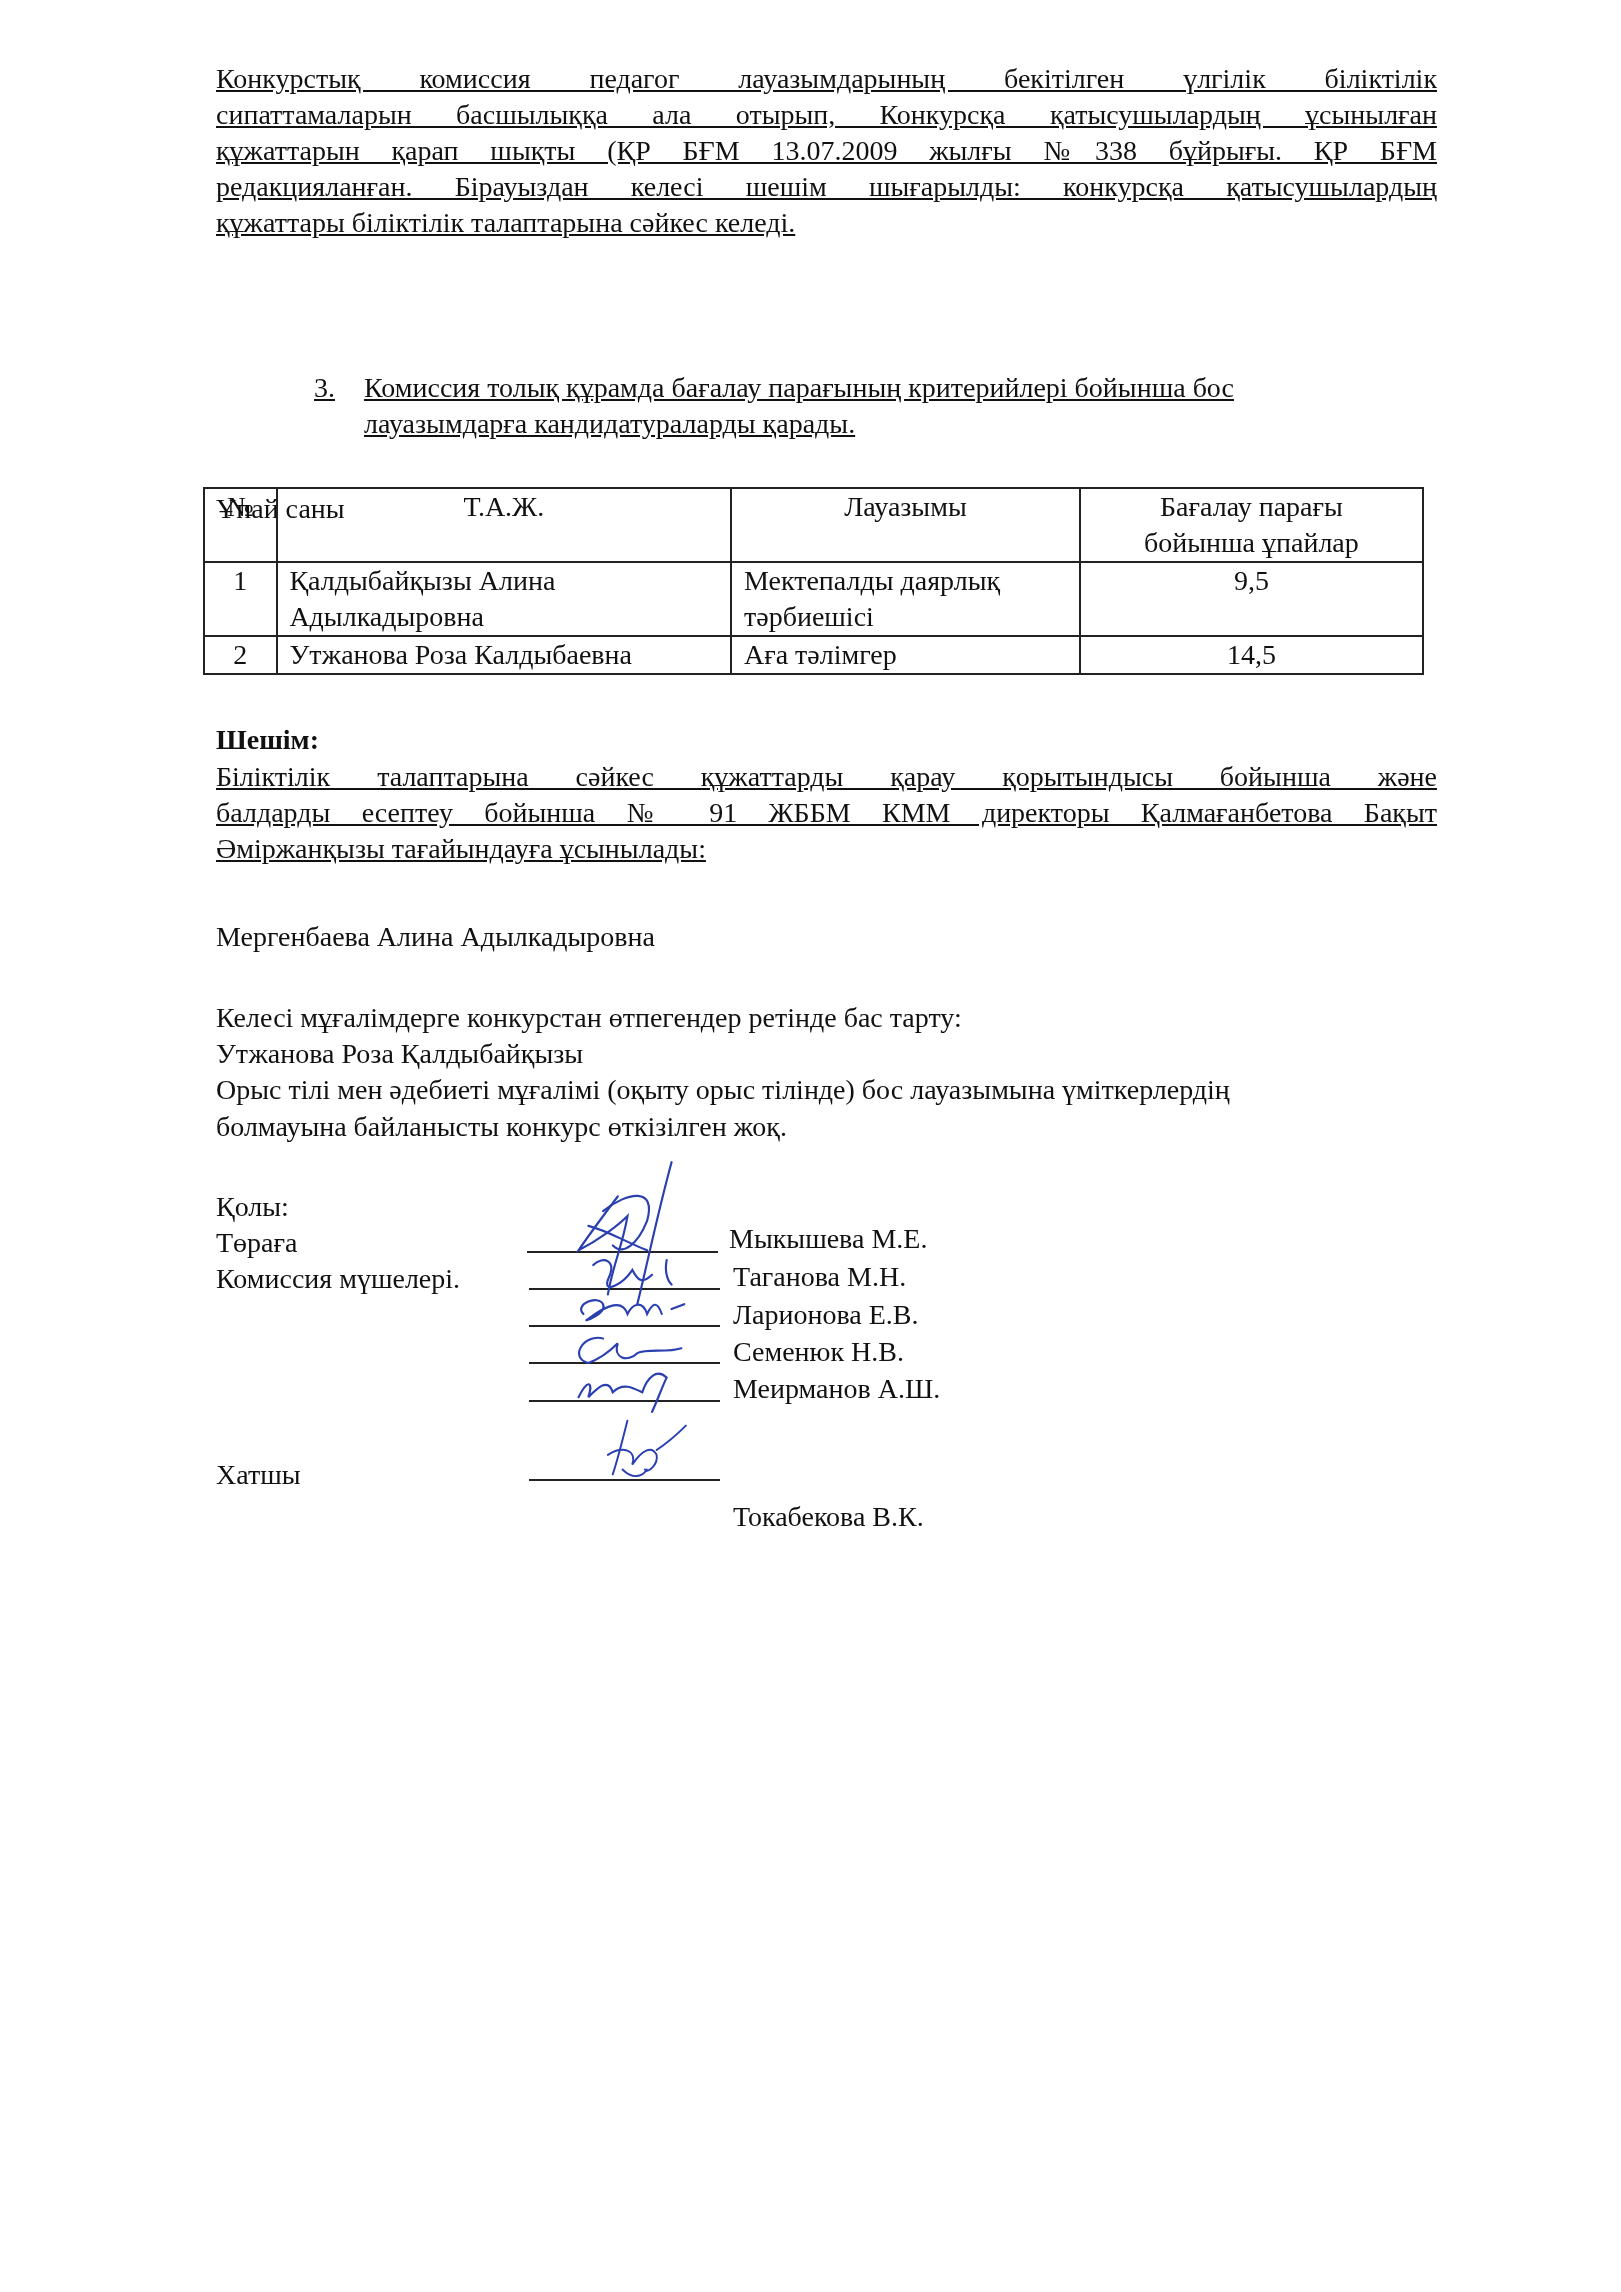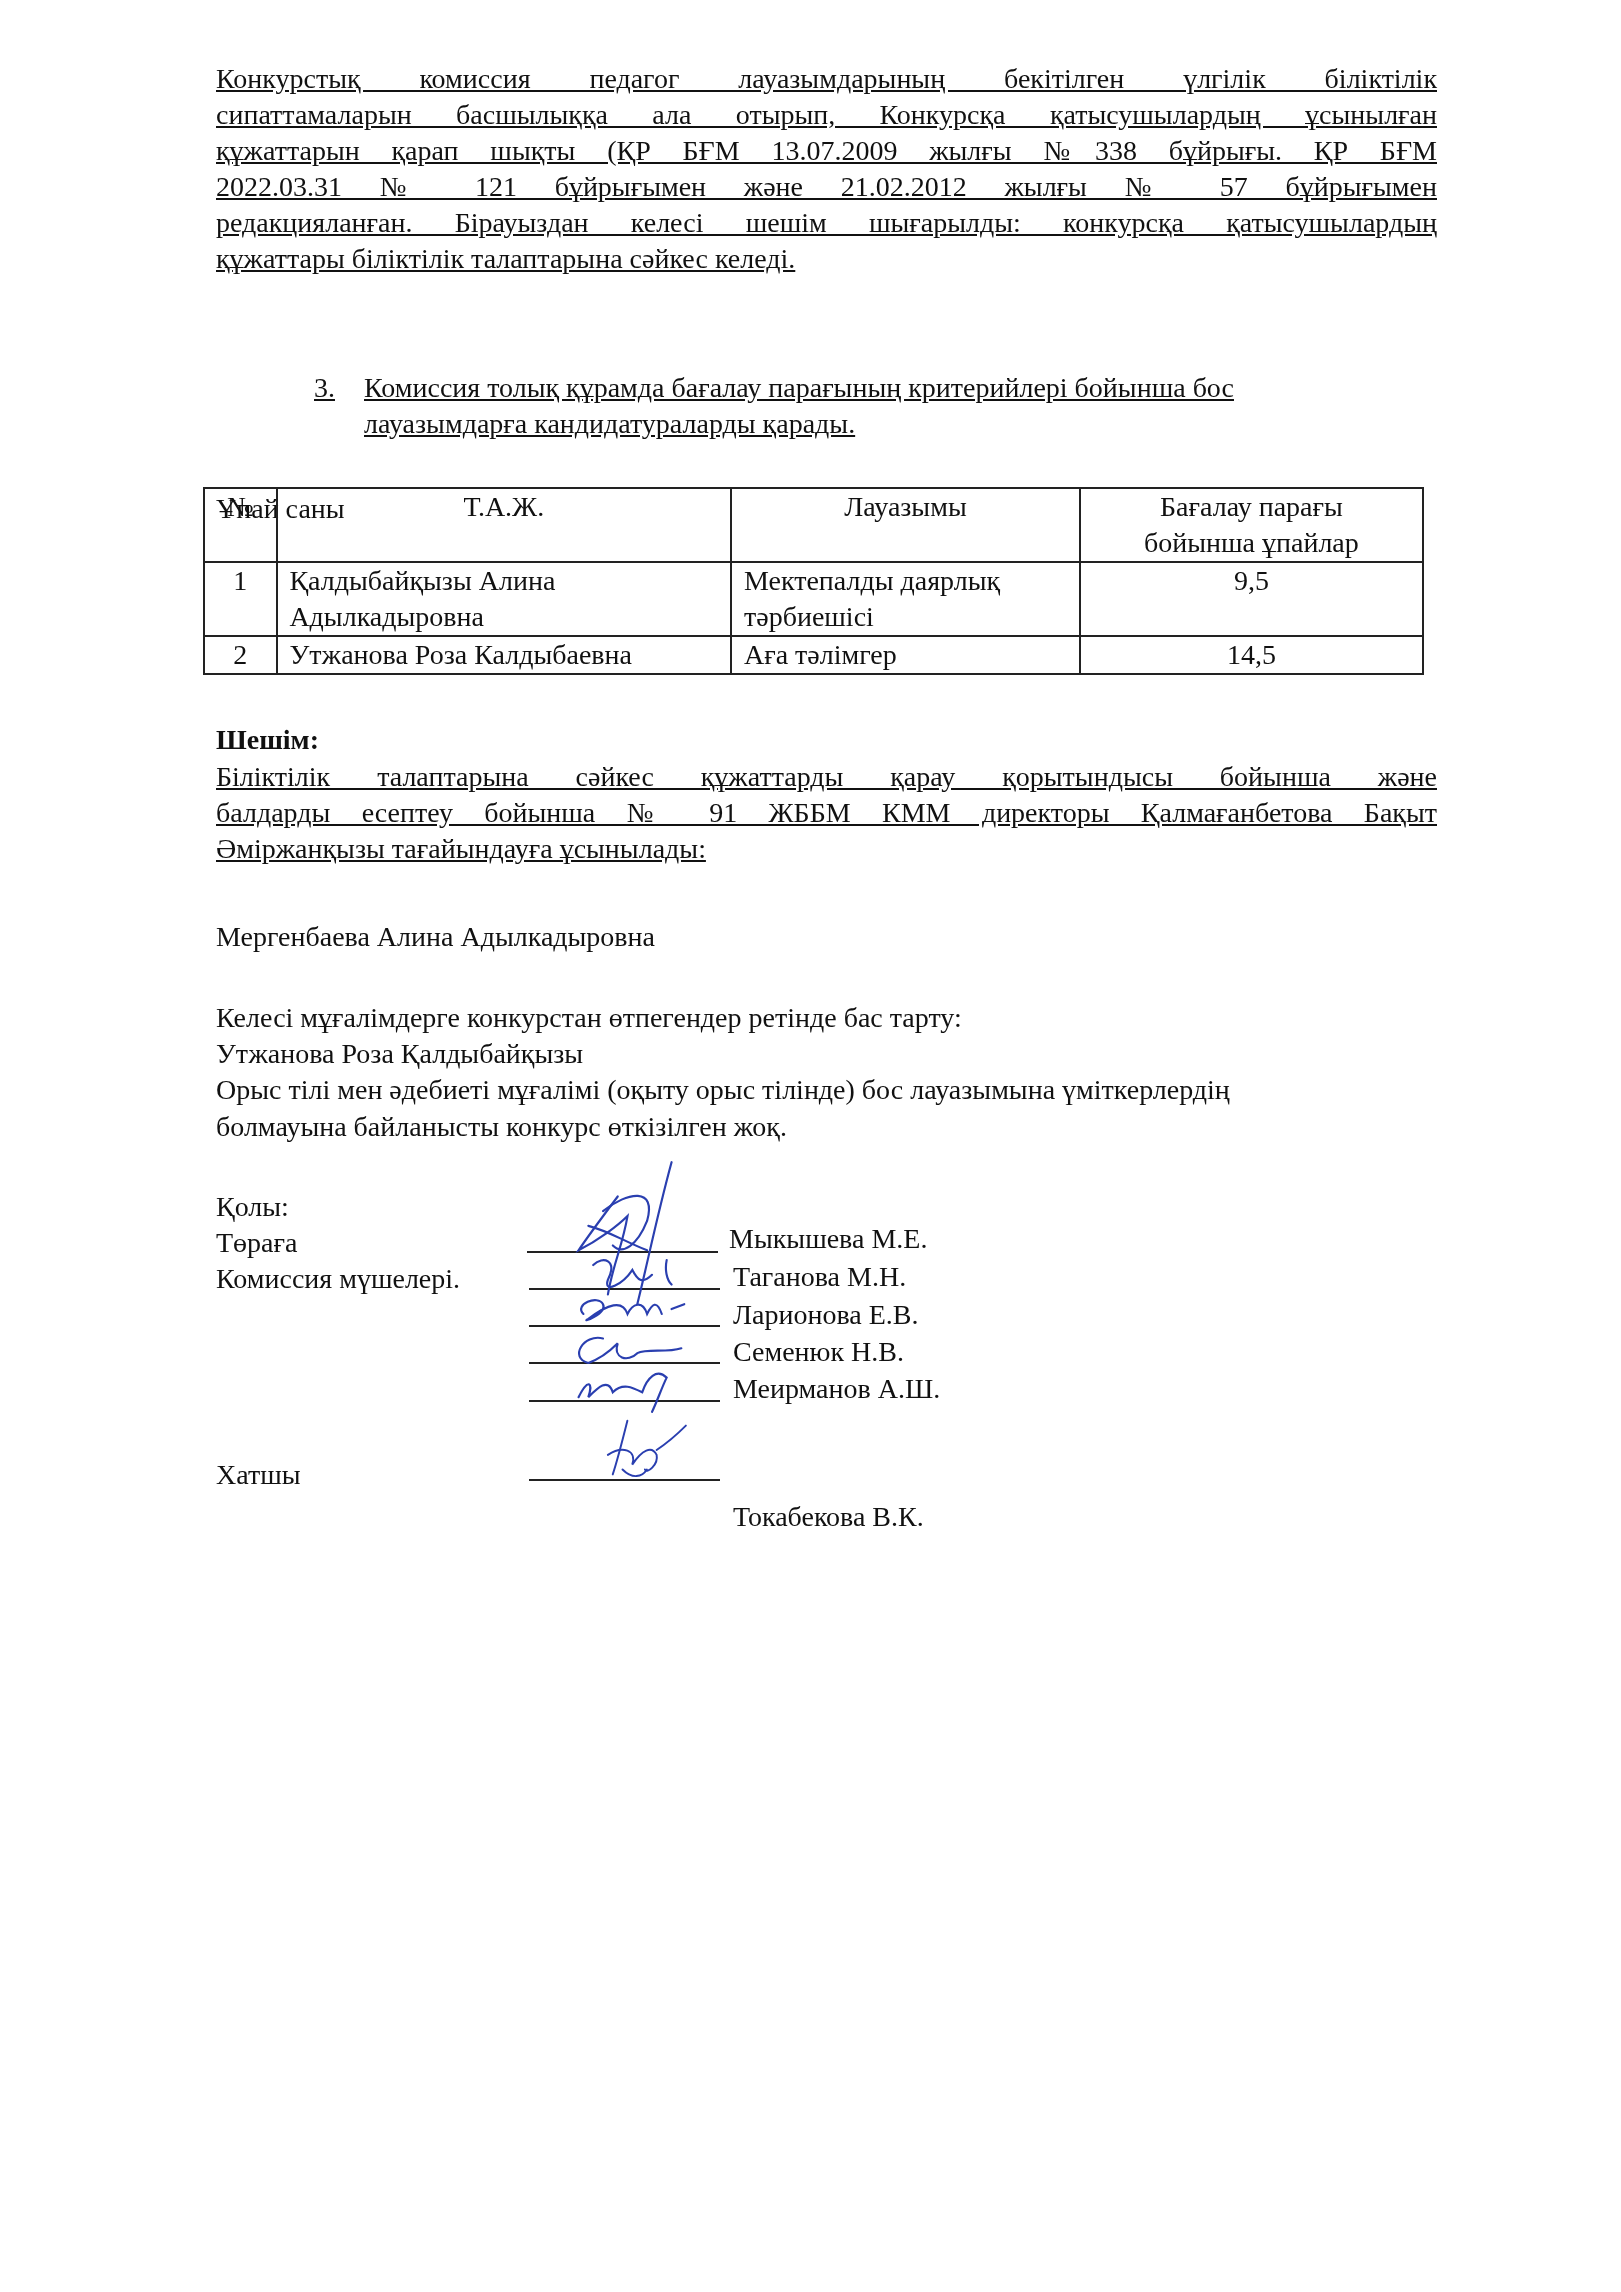--- a/index.html
+++ b/index.html
@@ -24,21 +24,20 @@
   .sig-line { position: absolute; border-bottom: 2px solid #222; width: 191px; }
   .sig-svg { position: absolute; }
 </style>
 </head>
 <body>
 
 <div class="abs para" style="left:216px; top:61px; width:1221px;">
   <span class="justify-line">Конкурстық комиссия педагог лауазымдарының бекітілген үлгілік біліктілік</span>
   <span class="justify-line">сипаттамаларын басшылыққа ала отырып, Конкурсқа қатысушылардың ұсынылған</span>
   <span class="justify-line">құжаттарын қарап шықты (ҚР БҒМ 13.07.2009 жылғы №338 бұйрығы. ҚР БҒМ</span>
-  <span class="justify-line">2022.03.31 № 121 бұйрығымен және 21.02.2012 жылғы № 57 бұйрығымен</span>
   <span class="justify-line">редакцияланған. Бірауыздан келесі шешім шығарылды: конкурсқа қатысушылардың</span>
   <span style="display:block; white-space:nowrap;">құжаттары біліктілік талаптарына сәйкес келеді.</span>
 </div>
 
 <div class="abs num-item" style="left:314px; top:370px;">
   <span>3.</span>
 </div>
 <div class="abs num-item" style="left:364px; top:370px; white-space:nowrap;">
   <div>Комиссия толық құрамда бағалау парағының критерийлері бойынша бос</div>
   <div>лауазымдарға кандидатураларды қарады.</div>

